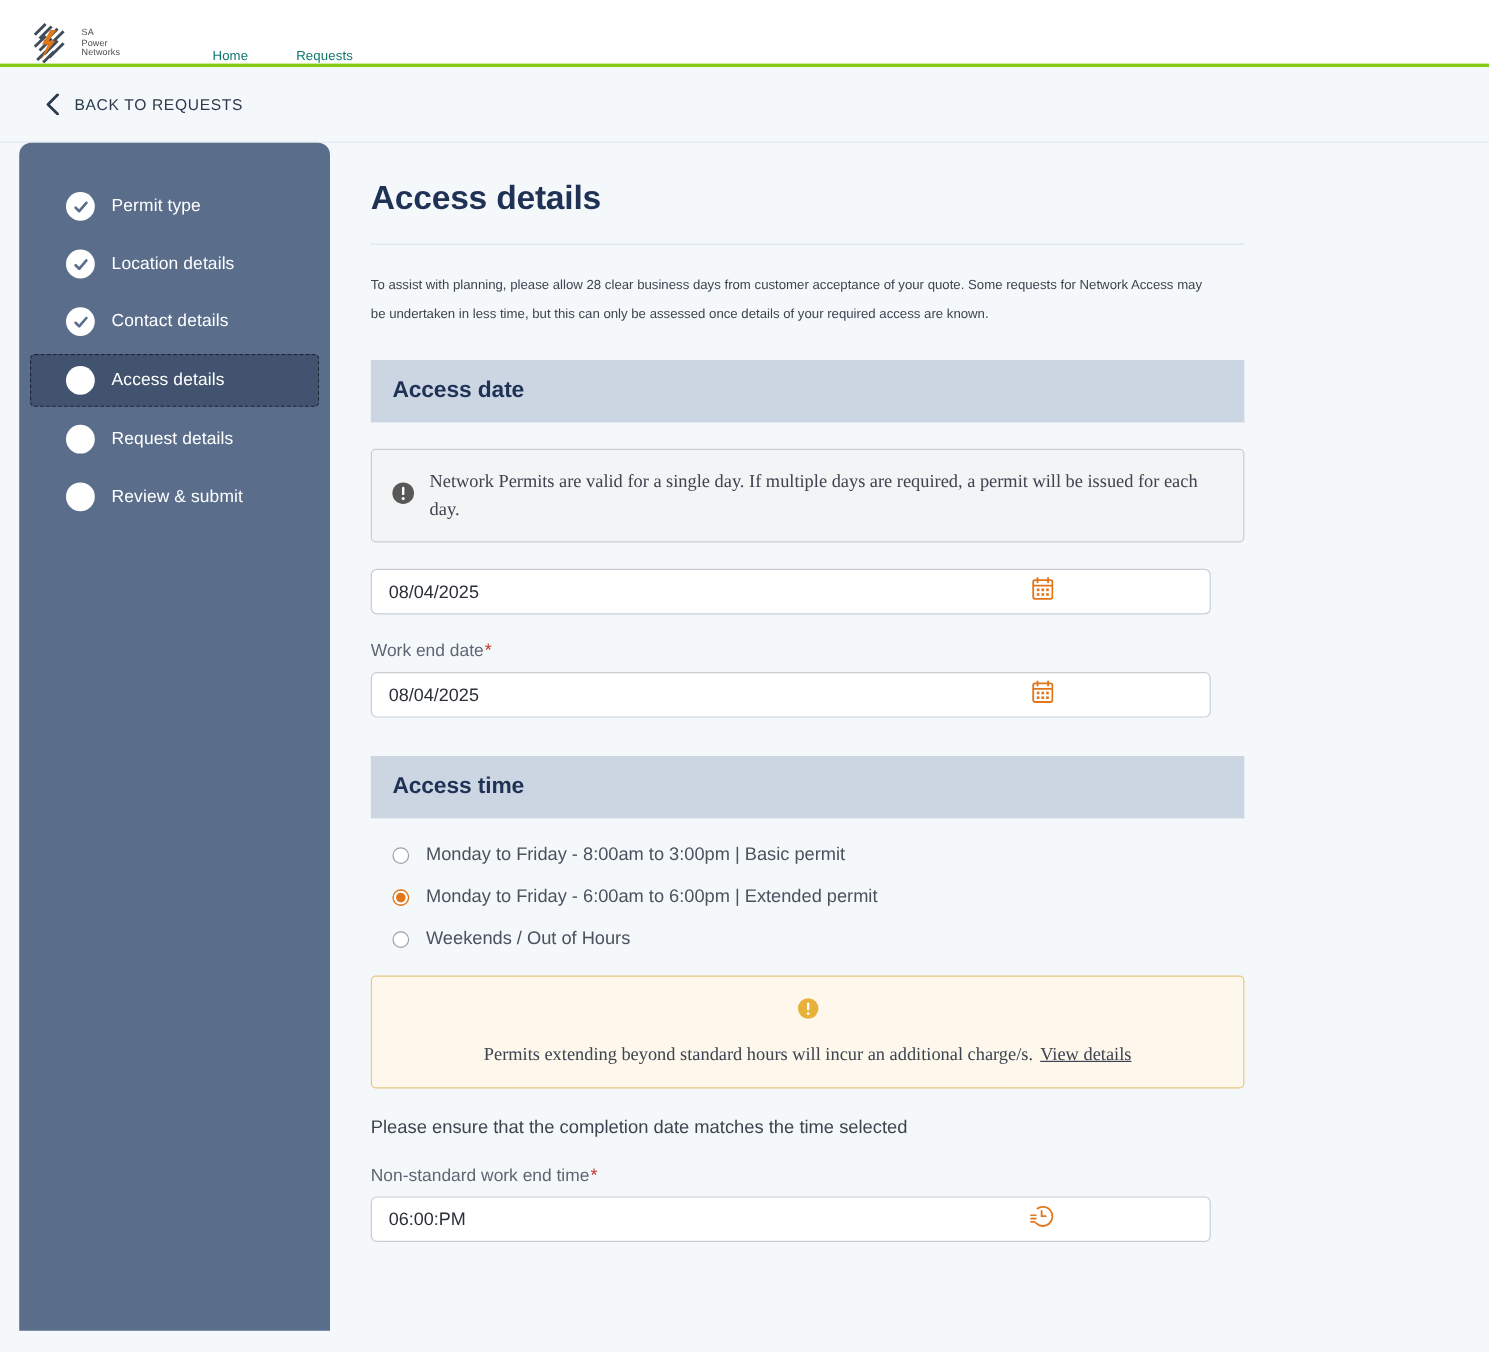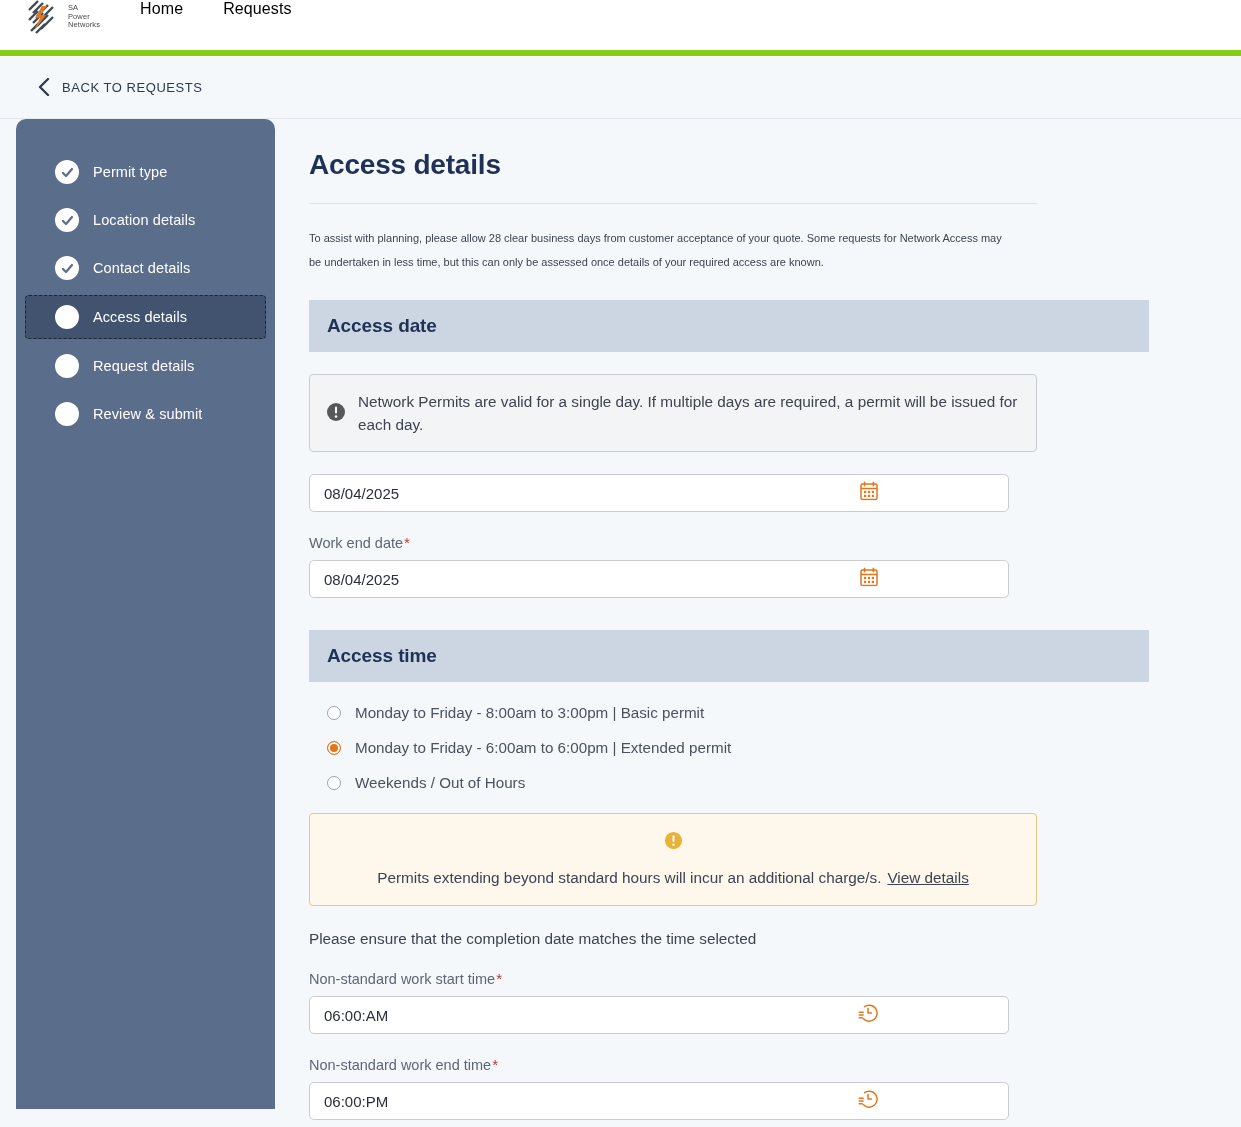--- a/index.html
+++ b/index.html
@@ -9,36 +9,37 @@
     background: #f4f8fb;
     font-family: "Liberation Sans", sans-serif;
     overflow: hidden;
   }
 
   
   .topnav {
     height: 56px;
     background: #ffffff;
     display: flex;
-    align-items: flex-start;
+    align-items: flex-end;
     padding-left: 28px;
-    border-bottom: 6px solid #84cc16;
+    border-bottom: 3px solid #84cc16;
+    gap: 37px;
   }
   .logo-wrap { display: flex; align-items: center; gap: 4px; }
   .logo-mark { width: 36px; height: 34px; display: block; }
   .logo-text {
     font-size: 7.5px;
     line-height: 8.6px;
     color: #4a4a4a;
     letter-spacing: 0.1px;
   }
   .nav-links { display: flex; align-items: center; margin-left: 40px; gap: 40px; }
   .nav-link {
-    font-size: 16px;
-    color: #000000;
+    font-size: 11px;
+    color: #0f766e;
     text-decoration: none;
     letter-spacing: 0.1px;
   }
 
   
   .backbar {
     height: 63px;
     background: #f4f8fb;
     display: flex;
     align-items: center;
@@ -114,38 +115,39 @@
   }
   .intro {
     width: 700px;
     font-size: 11px;
     line-height: 24px;
     color: #3d4450;
     margin-bottom: 26px;
   }
 
   .section-head {
-    width: 840px;
+    width: 728px;
     background: #ccd6e3;
     padding: 15px 0 15px 18px;
     font-size: 19px;
     font-weight: bold;
     color: #1f3154;
     letter-spacing: -0.1px;
   }
 
   
   .banner {
     width: 728px;
     display: flex;
     align-items: flex-start;
     gap: 12px;
     border-radius: 4px;
     padding: 15px 16px;
     margin-top: 22px;
+    font-family: Liberation Serif, serif;
   }
   .banner.info {
     background: #f3f4f5;
     border: 1px solid #c9cdd2;
     align-items: center;
   }
   .banner.warn {
     background: #fdf7ec;
     border: 1px solid #e8c883;
     align-items: center;
@@ -409,39 +411,20 @@
           <circle cx="10" cy="10" r="9" fill="#e7b13a"></circle>
           <rect x="9" y="4.6" width="2" height="7" rx="1" fill="#ffffff"></rect>
           <circle cx="10" cy="14.4" r="1.25" fill="#ffffff"></circle>
         </svg>
       </span>
       <span class="banner-text"><span>Permits extending beyond standard hours will incur an additional charge/s.</span><a class="view-details" href="#">View details</a></span>
     </div>
 
     <div class="helper-text">Please ensure that the completion date matches the time selected</div>
 
-    <div class="field">
-      <label class="field-label">
-        <span>Non-standard work start time</span><span class="req">*</span>
-      </label>
-      <div class="input-wrap">
-        <div class="input-box">06:00:AM</div>
-        <span class="input-icon">
-          <svg width="20" height="20" viewBox="0 0 20 20">
-            <path d="M6.5 3.6 A8 8 0 1 1 5.2 15.6" fill="none" stroke="#e2761b" stroke-width="1.5" stroke-linecap="round"></path>
-            <polyline points="10,5.6 10,10 13.4,10" fill="none" stroke="#e2761b" stroke-width="1.5" stroke-linecap="round" stroke-linejoin="round"></polyline>
-            <g stroke="#e2761b" stroke-width="1.4" stroke-linecap="round">
-              <line x1="1.2" y1="9.2" x2="5.2" y2="9.2"></line>
-              <line x1="1.2" y1="12" x2="5.2" y2="12"></line>
-              <line x1="1.2" y1="14.8" x2="4.2" y2="14.8"></line>
-            </g>
-          </svg>
-        </span>
-      </div>
-    </div>
 
     <div class="field">
       <label class="field-label">
         <span>Non-standard work end time</span><span class="req">*</span>
       </label>
       <div class="input-wrap">
         <div class="input-box">06:00:PM</div>
         <span class="input-icon">
           <svg width="20" height="20" viewBox="0 0 20 20">
             <path d="M6.5 3.6 A8 8 0 1 1 5.2 15.6" fill="none" stroke="#e2761b" stroke-width="1.5" stroke-linecap="round"></path>

